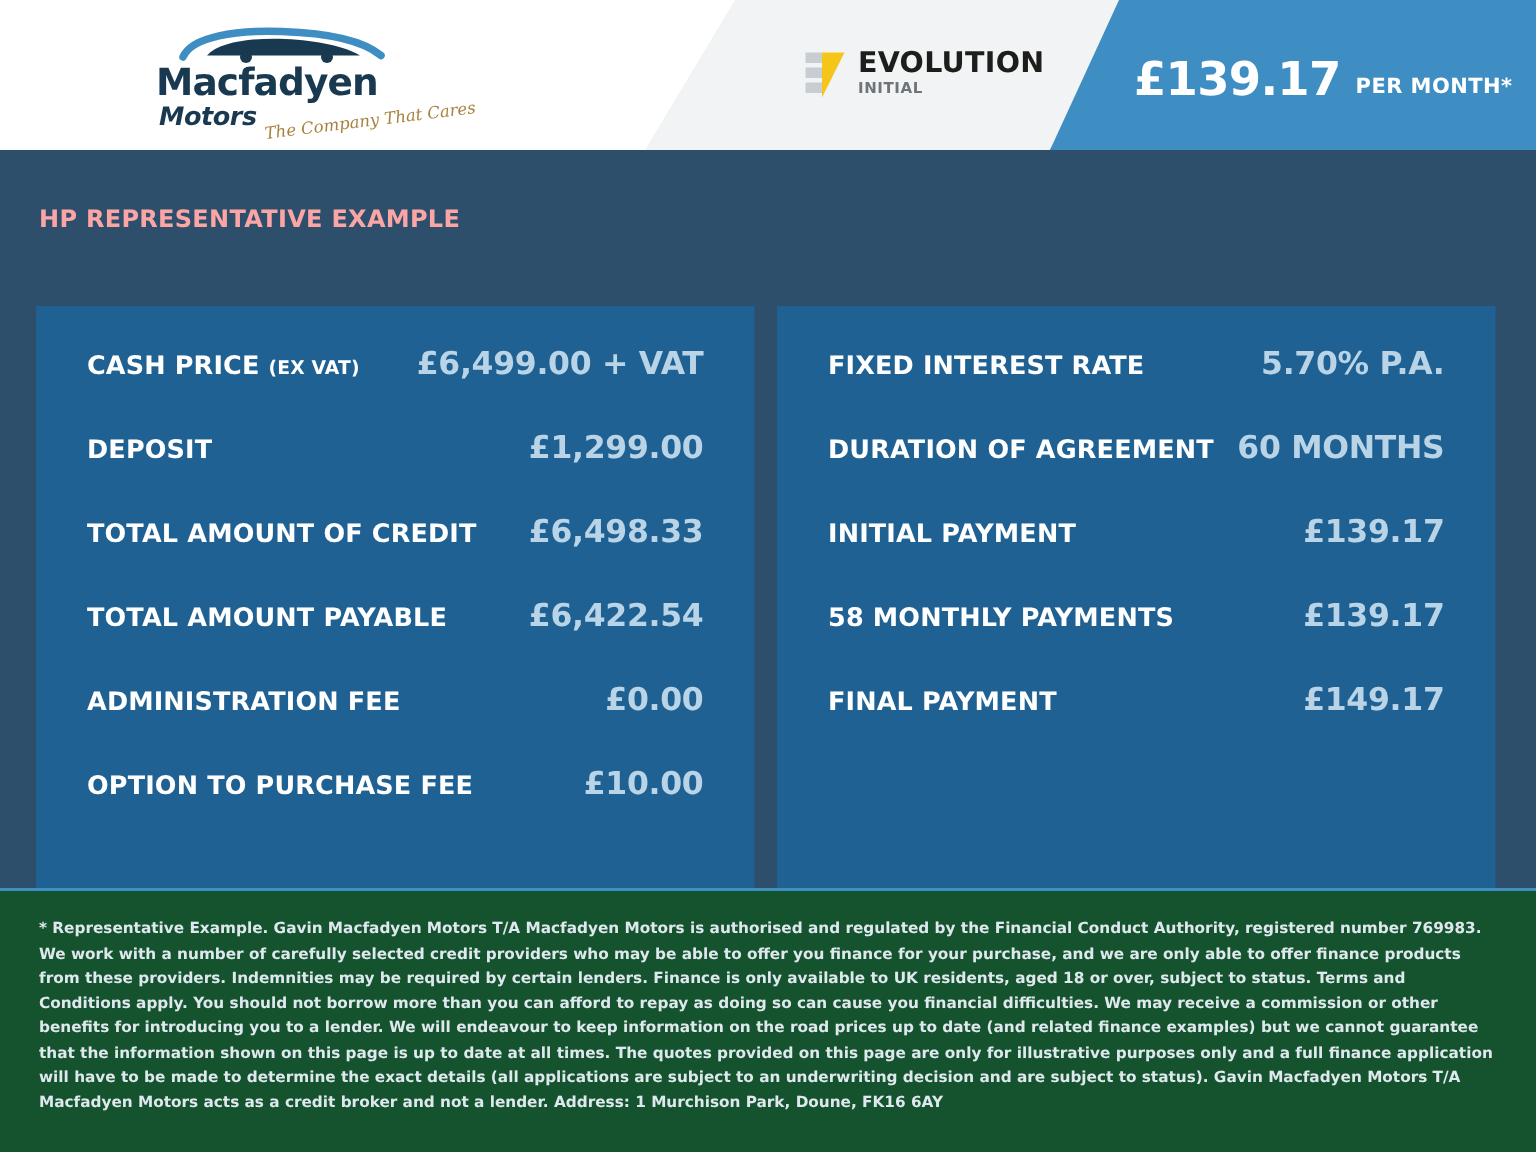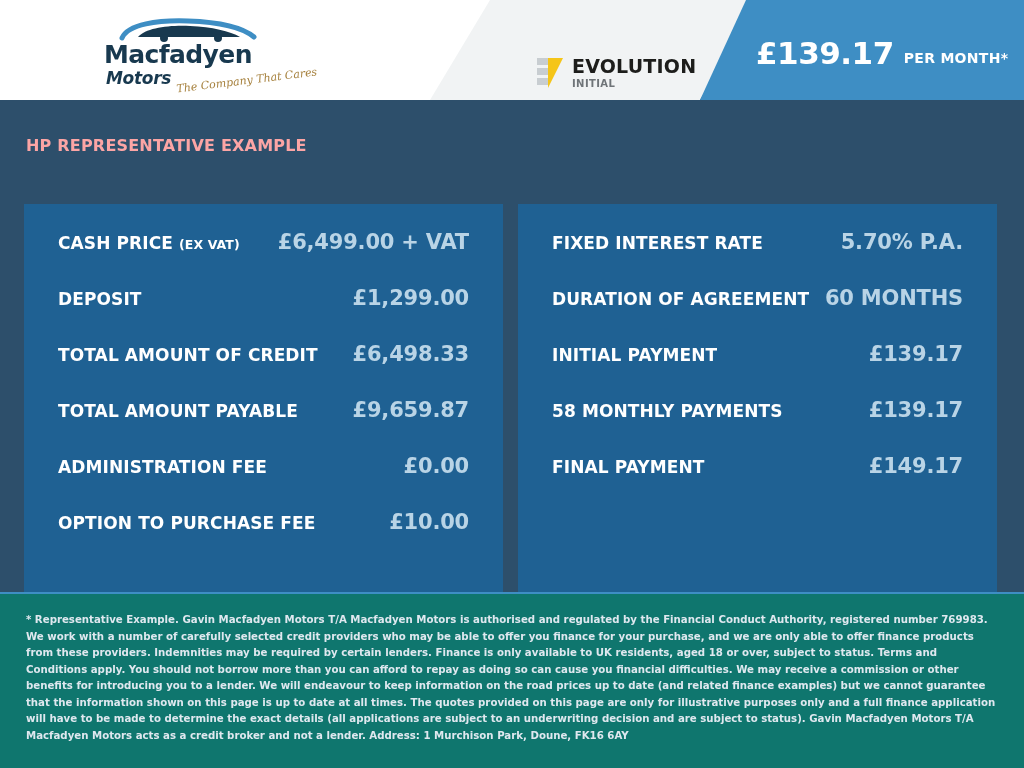--- a/index.html
+++ b/index.html
@@ -41,21 +41,21 @@
     font-family: "DejaVu Sans", sans-serif;
     font-weight: bold; font-size: 17px; color: #18394f; letter-spacing: -0.3px; font-style: italic;
   }
   .logo-tag {
     position: absolute; left: 72px; top: 56px;
     font-family: "DejaVu Serif", serif; font-style: italic;
     font-size: 11px; color: #a7823f; transform: rotate(-7deg);
     white-space: nowrap;
   }
 
-  .evo-wrap { position: absolute; left: 537px; top: 33px; display: flex; align-items: center; gap: 9px; margin-top: 24px; }
+  .evo-wrap { position: absolute; left: 537px; top: 33px; display: flex; align-items: flex-end; gap: 9px; }
   .evo-mark { position: relative; width: 26px; height: 30px; }
   .evo-mark i { position: absolute; display: block; }
   .evo-b1 { left: 0; top: 0; width: 11px; height: 7px; background: #c8cdd1; }
   .evo-b2 { left: 0; top: 10px; width: 11px; height: 7px; background: #c8cdd1; }
   .evo-b3 { left: 0; top: 20px; width: 11px; height: 7px; background: #c8cdd1; }
   .evo-tri { left: 11px; top: 0; width: 0; height: 0;
     border-left: 15px solid #f5c518; border-bottom: 30px solid transparent; }
   .evo-text { line-height: 1; }
   .evo-title { font-family: "DejaVu Sans", sans-serif; font-weight: bold; font-size: 19px; color: #1d1d1b; letter-spacing: 0.2px; }
   .evo-sub { font-family: "DejaVu Sans", sans-serif; font-weight: bold; font-size: 10px; color: #6f7478; letter-spacing: 0.4px; margin-top: 3px; }
@@ -79,21 +79,21 @@
     font-family: "DejaVu Sans", sans-serif; font-weight: bold;
     font-size: 17px; color: #ffffff; letter-spacing: 0.1px; white-space: nowrap;
   }
   .row-label .sub { font-size: 12.5px; margin-left: 6px; font-weight: bold; }
   .row-value {
     font-family: "DejaVu Sans", sans-serif; font-weight: bold;
     font-size: 21px; color: #b9d4e6; letter-spacing: -0.2px; white-space: nowrap;
   }
 
   
-  .footer { position: relative; width: 1024px; height: 176px; background: #0f766e; border-top: 2px solid #3e8ec4; }
+  .footer { position: relative; width: 1024px; height: 176px; background: #14532d; border-top: 2px solid #3e8ec4; }
   .footer p {
     padding: 18px 26px 0 26px;
     font-family: "DejaVu Sans", sans-serif;
     font-size: 10.2px; font-weight: bold; line-height: 1.62; color: #dfe8ef;
     text-align: left;
   }
 </style>
 </head>
 <body>
 
@@ -147,21 +147,21 @@
         <div class="row">
           <div class="row-label"><span>DEPOSIT</span></div>
           <div class="row-value">£1,299.00</div>
         </div>
         <div class="row">
           <div class="row-label"><span>TOTAL AMOUNT OF CREDIT</span></div>
           <div class="row-value">£6,498.33</div>
         </div>
         <div class="row">
           <div class="row-label"><span>TOTAL AMOUNT PAYABLE</span></div>
-          <div class="row-value">£9,659.87</div>
+          <div class="row-value">£6,422.54</div>
         </div>
         <div class="row">
           <div class="row-label"><span>ADMINISTRATION FEE</span></div>
           <div class="row-value">£0.00</div>
         </div>
         <div class="row">
           <div class="row-label"><span>OPTION TO PURCHASE FEE</span></div>
           <div class="row-value">£10.00</div>
         </div>
       </div>

